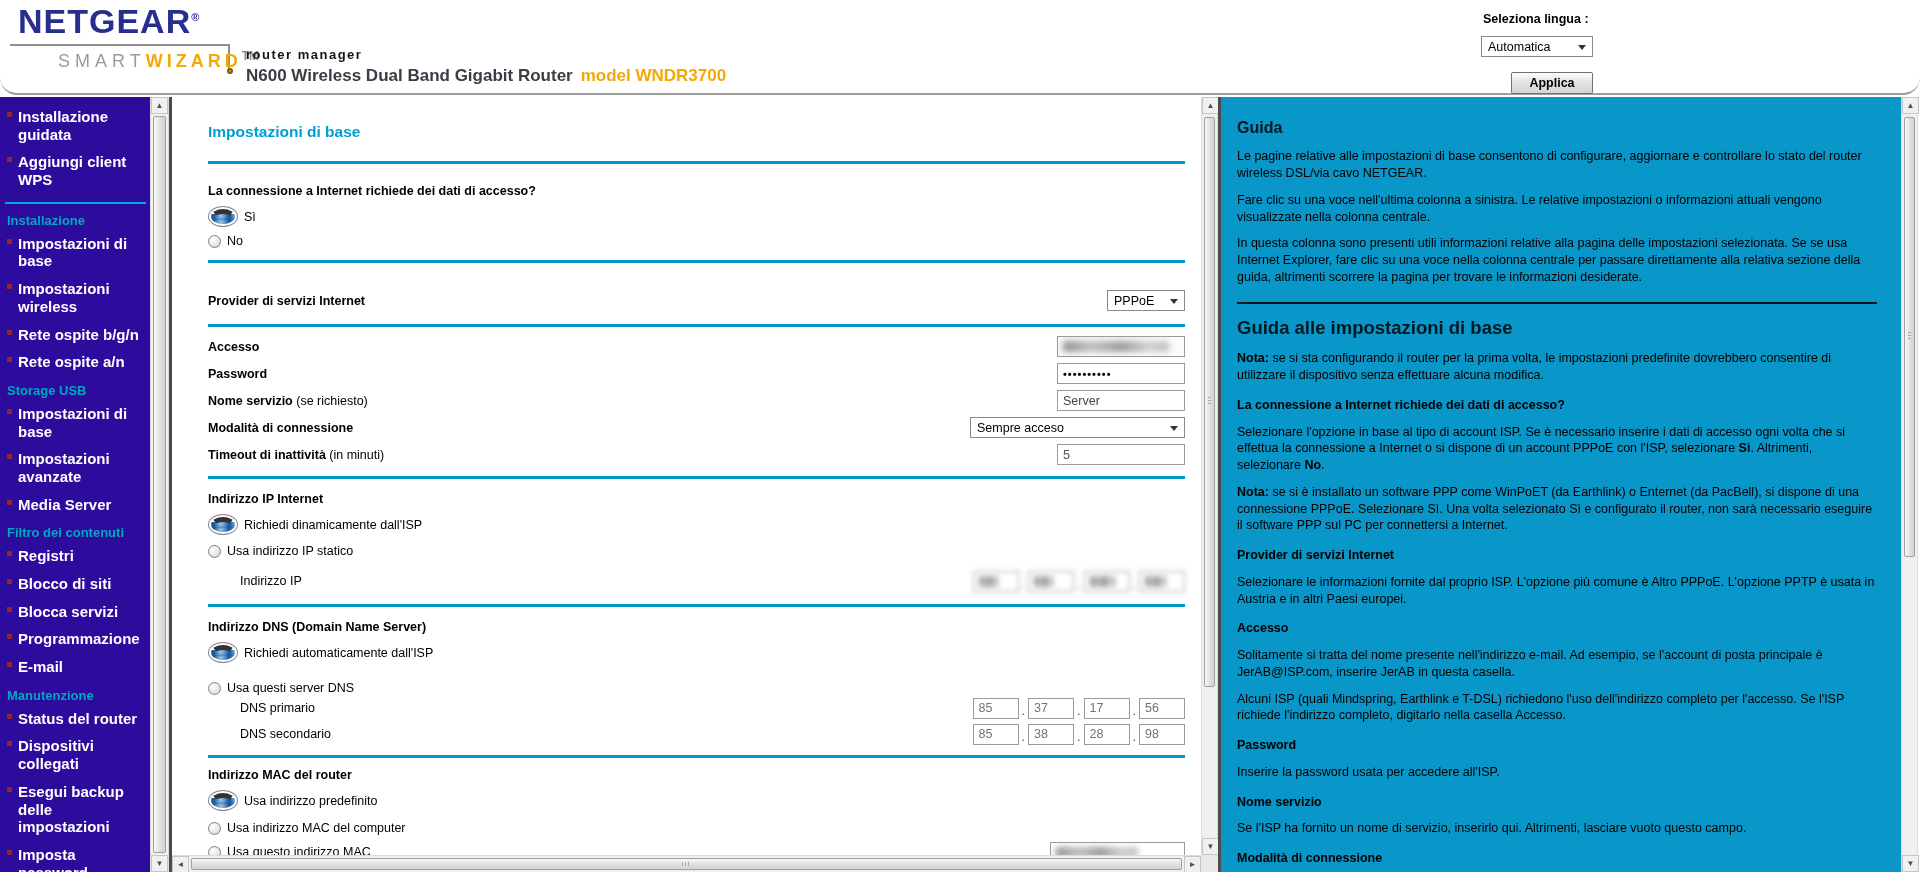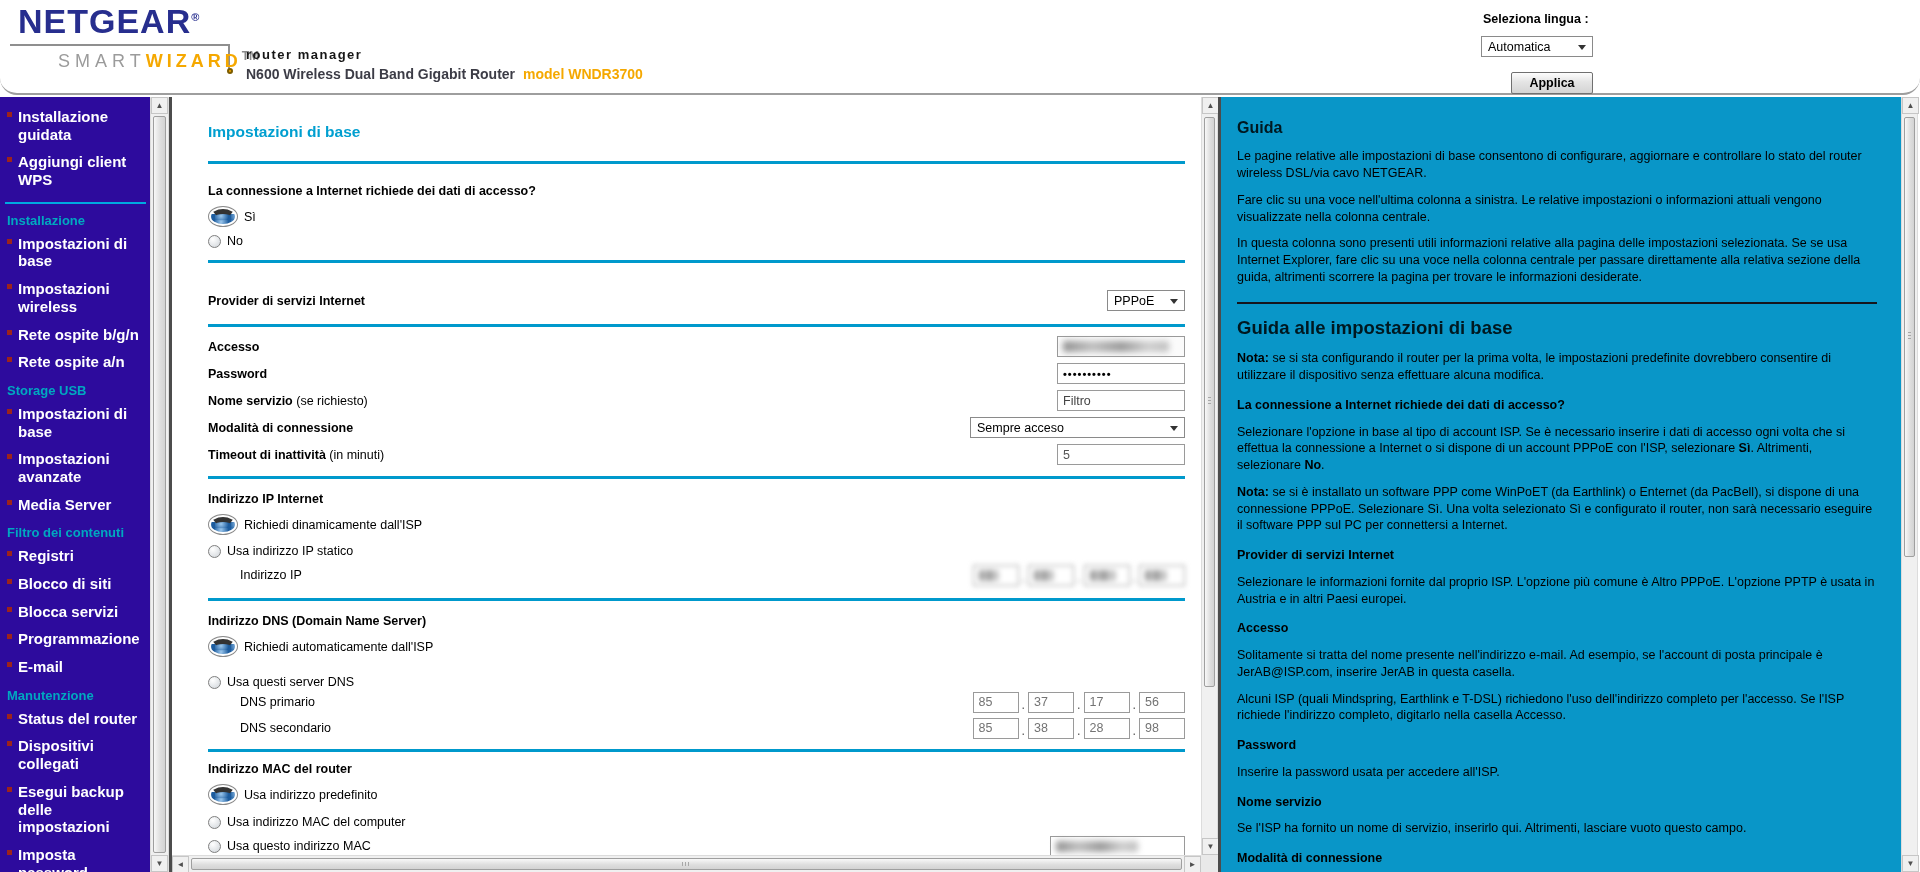--- a/index.html
+++ b/index.html
@@ -16,21 +16,21 @@
   .bracket{position:absolute;left:10px;top:44px;width:220px;height:26px;
            border-top:2px solid #8f8f8f;border-right:2px solid #8f8f8f;}
   .smartwizard{position:absolute;left:58px;top:49px;font-size:18px;white-space:nowrap;}
   .sw-smart{color:#9b9b9b;letter-spacing:5px;}
   .sw-wizard{color:#f5a800;font-weight:bold;letter-spacing:4px;}
   .sw-tm{font-size:12px;color:#8a8a8a;vertical-align:super;font-weight:bold;}
   .router-manager{position:absolute;left:246px;top:47px;font-weight:bold;font-size:13px;
                   letter-spacing:1.5px;color:#161616;}
   .model-dot{position:absolute;left:227px;top:68px;width:6px;height:6px;border-radius:50%;
              background:#f5a800;border:2px solid #7c5c00;}
-  .model-line{position:absolute;left:246px;top:66px;font-size:14px;font-weight:bold;
+  .model-line{position:absolute;left:246px;top:66px;font-size:17px;font-weight:bold;
               color:#3c3c46;white-space:nowrap;}
   .model-code{color:#f5a800;margin-left:8px;}
   .lang-label{position:absolute;left:1483px;top:12px;font-weight:bold;font-size:12.5px;}
   .lang-select{position:absolute;left:1481px;top:36px;width:112px;height:22px;}
   .lang-apply{position:absolute;left:1511px;top:72px;width:82px;}
 
   
   .vline{position:absolute;top:97px;bottom:0;width:3px;background:#4c4c4c;}
 
   
@@ -313,21 +313,21 @@
   </div>
   <div class="frow">
     <span class="lbl">Password</span>
     <div class="inp w128 right pw">
         <span>••••••••••</span>
       </div>
   </div>
   <div class="frow">
     <span class="lbl"><b>Nome servizio</b><span class="note"> (se richiesto)</span></span>
     <div class="inp w128 right" style="color:#444;">
-        <span>Filtro</span>
+        <span>Server</span>
       </div>
   </div>
   <div class="frow">
     <span class="lbl">Modalità di connessione</span>
     <div class="sel right" style="width:215px;">
         <span>Sempre acceso</span>
       </div>
   </div>
   <div class="frow">
     <span class="lbl"><b>Timeout di inattività</b><span class="note"> (in minuti)</span></span>
@@ -339,21 +339,21 @@
 
   <div class="sec-h">Indirizzo IP Internet</div>
   <div class="radio-row">
     <span class="radio sel"></span>
     <span>Richiedi dinamicamente dall'ISP</span>
   </div>
   <div class="radio-row" style="margin-top:9px;">
     <span class="radio"></span>
     <span>Usa indirizzo IP statico</span>
   </div>
-  <div class="frow sub" style="height:26px;margin-top:4px;">
+  <div class="frow sub" style="height:26px;margin-top:10px;">
     <span>Indirizzo IP</span>
     <div class="octets right blurwrap">
       <div class="inp octet">
           <span class="smudge" style="width:20px;filter:none;"></span>
         </div>
         <span class="dot">.</span>
       <div class="inp octet">
           <span class="smudge" style="width:20px;filter:none;"></span>
         </div>
         <span class="dot">.</span>

